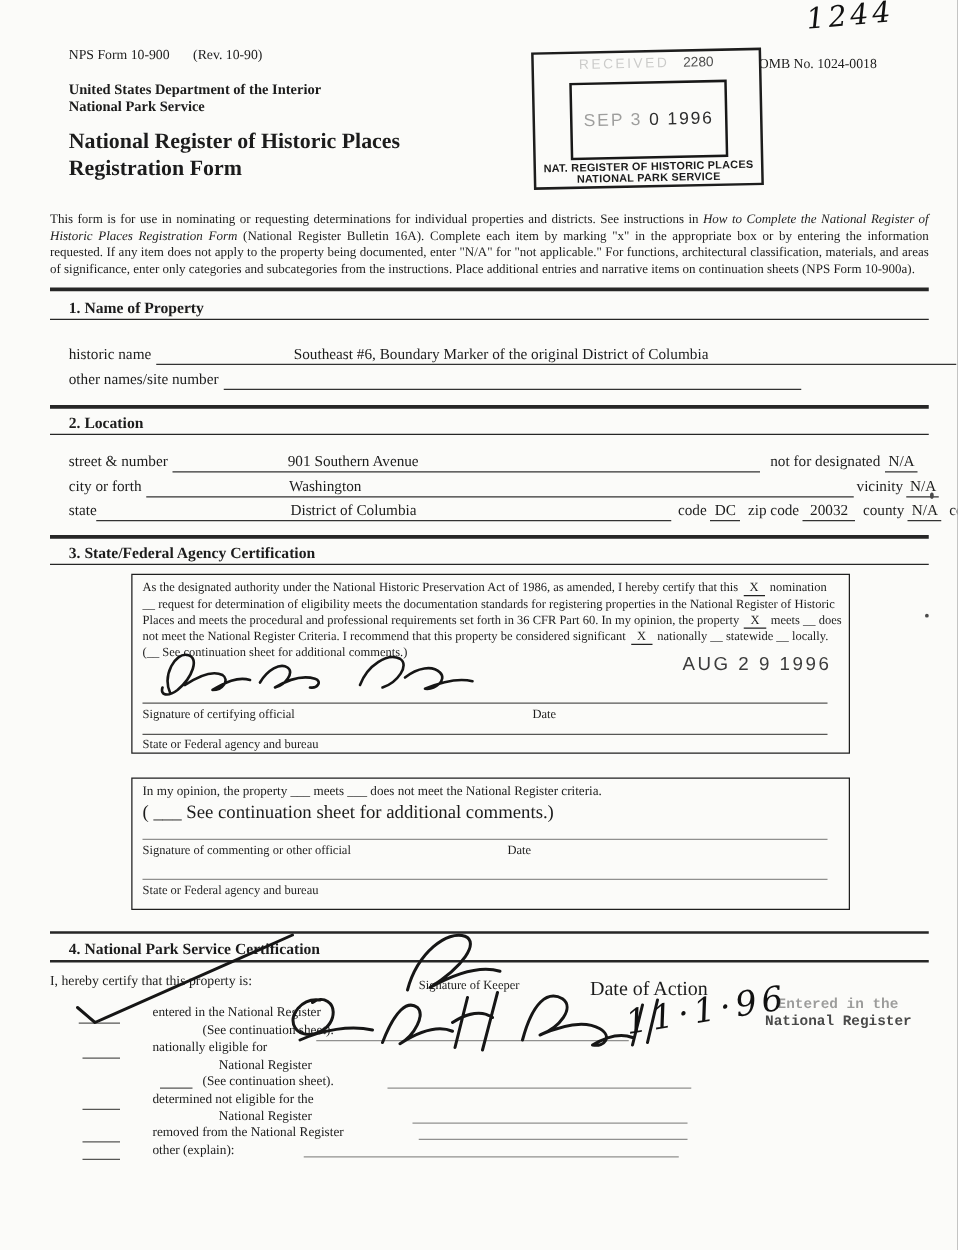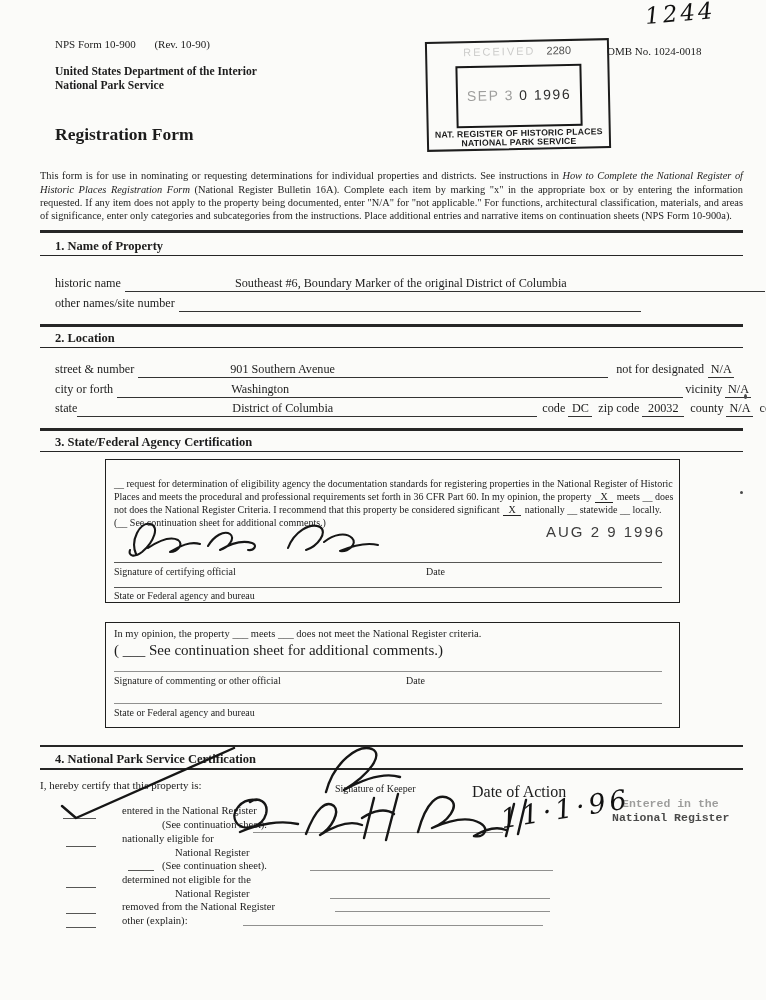--- a/index.html
+++ b/index.html
@@ -59,20 +59,21 @@
 
   <div class="abs small-hdr nowrap" style="left:55px; top:38px;">
     <span>NPS Form 10-900</span>
     <span style="margin-left:16px;">(Rev. 10-90)</span>
   </div>
   <div class="abs small-hdr nowrap" style="left:607px; top:45px;">OMB No. 1024-0018</div>
 
   <div class="abs b nowrap" style="left:55px; top:65px; font-size:11.6px;">United States Department of the Interior</div>
   <div class="abs b nowrap" style="left:55px; top:79px; font-size:11.6px;">National Park Service</div>
 
+  <div class="abs b nowrap" style="left:55px; top:102px; font-size:17.5px;">National Register of Historic Places</div>
   <div class="abs b nowrap" style="left:55px; top:124px; font-size:17.5px;">Registration Form</div>
 
   <div class="received-stamp stamp-sans">
     <div class="received-top">
       <span class="received-word">RECEIVED</span>
       <span class="received-code">2280</span>
     </div>
     <div class="inner-datebox">
       <div class="dt">
         <span class="dt-faint">SEP 3</span>
@@ -110,23 +111,24 @@
   </div>
   <div class="frow" style="left:55px; top:401px;">
     <span>state</span><span class="ul" style="width:305px; padding-left:155px;"><span>District of Columbia</span></span><span style="margin-left:5px;">code</span><span class="ul" style="width:24px; text-align:center; margin-left:3px;"><span>DC</span></span><span style="margin-left:6px;">zip code</span><span class="ul" style="width:42px; text-align:center; margin-left:3px;"><span>20032</span></span><span style="margin-left:6px;">county</span><span class="ul" style="width:27px; text-align:center; margin-left:3px;"><span>N/A</span></span><span style="margin-left:6px;">code</span>
   </div>
 
   <div class="rule" style="left:40px; top:428px; width:703px; height:2.6px;"></div>
   <div class="sechead" style="left:55px; top:435px;">3.  State/Federal Agency Certification</div>
   <div class="rule" style="left:40px; top:451px; width:703px; height:1.4px;"></div>
 
   <div class="boxcert" style="left:105px; top:459px; width:573px; height:142px;">
-    <div class="certline" style="left:8px; top:18px;">__ request for determination of eligibility agency the documentation standards for registering properties in the National Register of Historic</div>
+    <div class="certline" style="left:8px; top:5px;"><span>As the designated authority under the National Historic Preservation Act of 1986, as amended, I hereby certify that this</span><span class="xm">X</span><span>nomination</span></div>
+    <div class="certline" style="left:8px; top:18px;">__ request for determination of eligibility meets the documentation standards for registering properties in the National Register of Historic</div>
     <div class="certline" style="left:8px; top:31px;"><span>Places and meets the procedural and professional requirements set forth in 36 CFR Part 60.  In my opinion, the property</span><span class="xm">X</span><span>meets __ does</span></div>
-    <div class="certline" style="left:8px; top:44px;"><span>not does the National Register Criteria.  I recommend that this property be considered significant</span><span class="xm">X</span><span>nationally __ statewide __ locally.</span></div>
+    <div class="certline" style="left:8px; top:44px;"><span>not meet the National Register Criteria.  I recommend that this property be considered significant</span><span class="xm">X</span><span>nationally __ statewide __ locally.</span></div>
     <div class="certline" style="left:8px; top:57px;">(__ See continuation sheet for additional comments.)</div>
 
     <svg class="sig" style="left:14px; top:54px;" width="280" height="48" viewBox="0 0 280 48">
       <path stroke-width="2.1" d="M16 40 C10 26 20 8 30 10 C40 12 34 28 22 38 C14 44 8 42 10 36 M28 34 C40 26 50 22 58 26 C64 30 58 38 50 38 C60 32 70 27 80 30 M88 32 C94 22 104 16 110 20 C116 24 108 34 100 36 C110 30 122 26 132 29 C138 31 134 37 128 36"></path>
       <path stroke-width="2.1" d="M168 34 C174 18 190 8 200 13 C208 18 198 32 186 36 M204 28 C214 20 226 18 232 24 C238 30 228 38 220 37 C232 32 246 28 258 31"></path>
     </svg>
     <div class="aug-stamp" style="left:440px; top:63px;">AUG 2 9 1996</div>
 
     <div class="hl" style="left:8px; top:102px; width:548px;"></div>
     <div class="siglabel" style="left:8px; top:106px;">Signature of certifying official</div>

